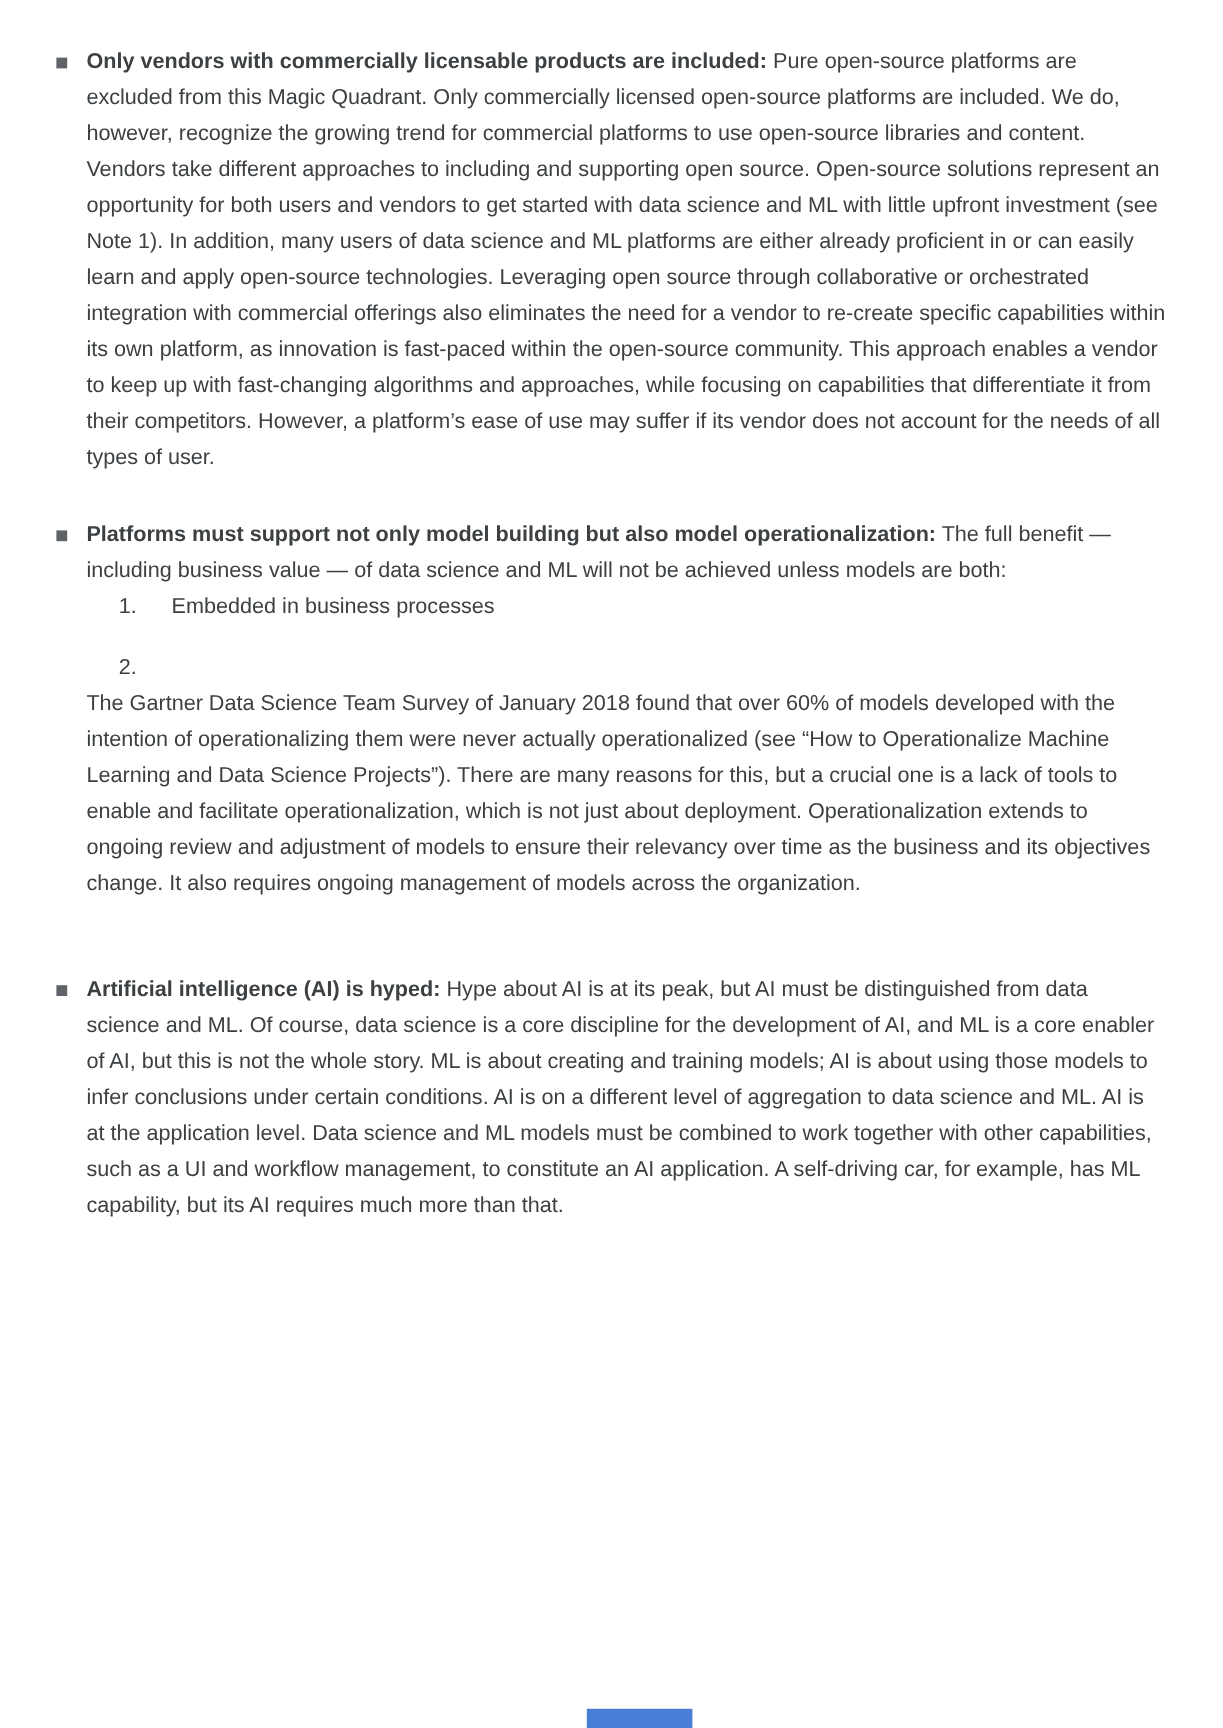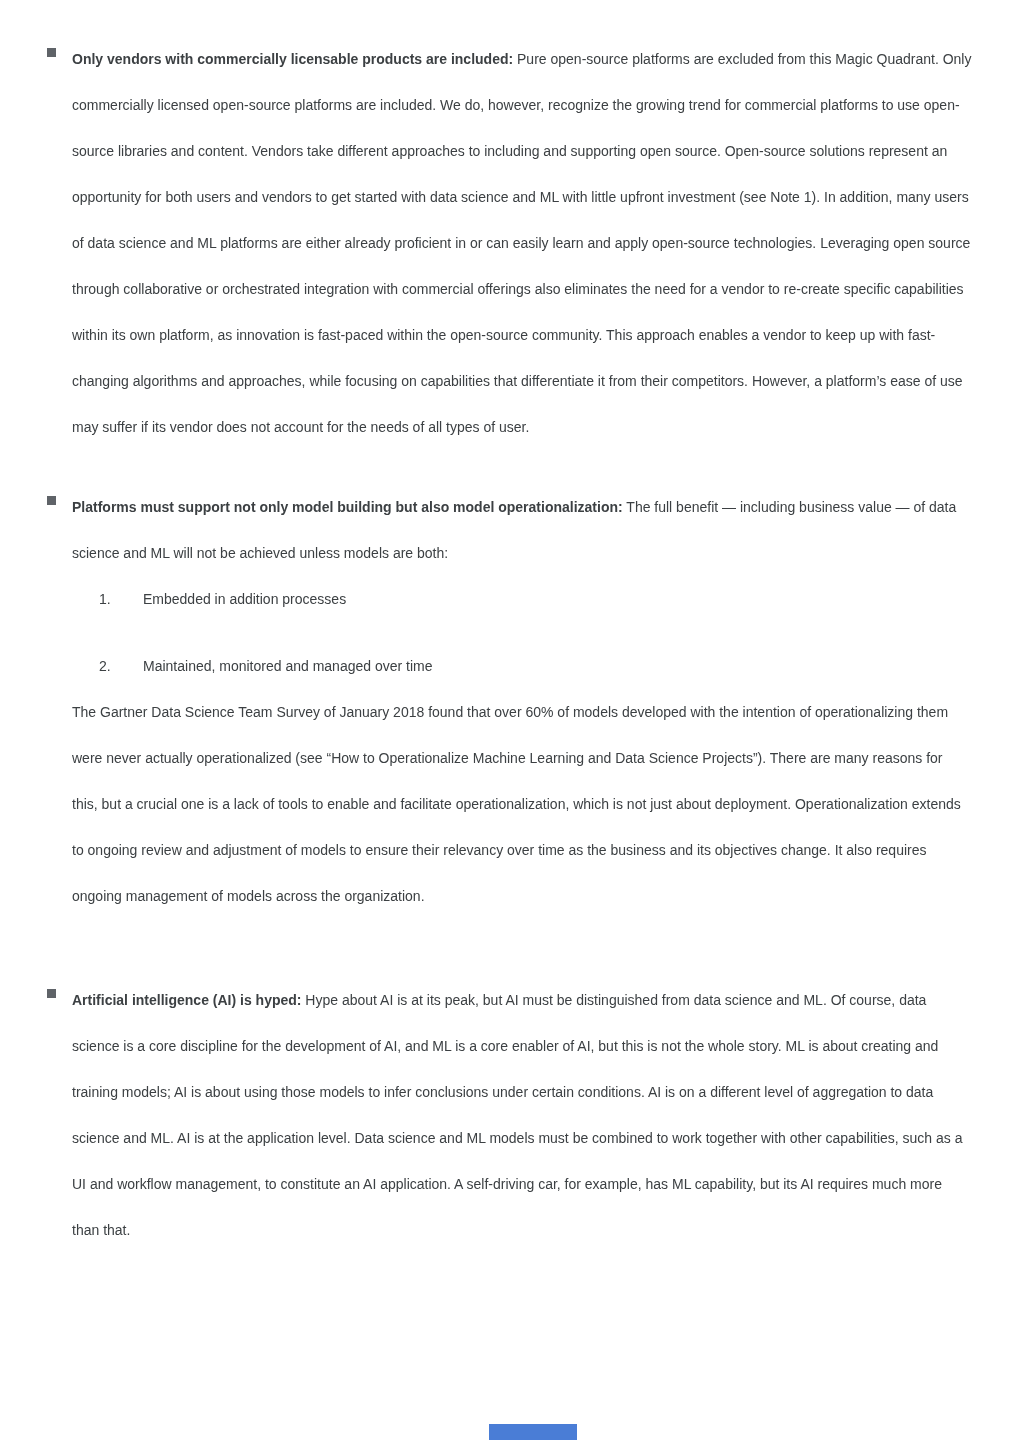--- a/index.html
+++ b/index.html
@@ -13,22 +13,22 @@
     position: relative;
     font-family: "Liberation Sans", "DejaVu Sans", sans-serif;
     color: #3c4043;
     overflow: hidden;
   }
   .doc {
     position: absolute;
     top: 36px;
     left: 47px;
     width: 925px;
-    font-size: 14px;
-    line-height: 46px;
+    font-size: 18px;
+    line-height: 30px;
   }
   .bullet-item {
     display: flex;
     align-items: flex-start;
     margin-bottom: 34px;
   }
   .bullet-square {
     flex: 0 0 auto;
     width: 9px;
     height: 9px;
@@ -89,25 +89,24 @@
   </div>
 
   <div class="bullet-item">
     <span class="bullet-square"></span>
     <div class="bullet-body">
       <span class="bold-lead">Platforms must support not only model building but also model operationalization:</span><span> The full benefit — including business value — of data science and ML will not be achieved unless models are both:</span>
 
       <div class="numbered-list sub-section">
         <div class="numbered-item">
           <span class="num-marker">1.</span>
-          <span>Embedded in addition processes</span>
+          <span>Embedded in business processes</span>
         </div>
         <div class="numbered-item">
           <span class="num-marker">2.</span>
-          <span>Maintained, monitored and managed over time</span>
         </div>
       </div>
 
       <div class="follow-paragraph">The Gartner Data Science Team Survey of January 2018 found that over 60% of models developed with the intention of operationalizing them were never actually operationalized (see “How to Operationalize Machine Learning and Data Science Projects”). There are many reasons for this, but a crucial one is a lack of tools to enable and facilitate operationalization, which is not just about deployment. Operationalization extends to ongoing review and adjustment of models to ensure their relevancy over time as the business and its objectives change. It also requires ongoing management of models across the organization.</div>
     </div>
   </div>
 
   <div class="bullet-item">
     <span class="bullet-square"></span>
     <div class="bullet-body">

